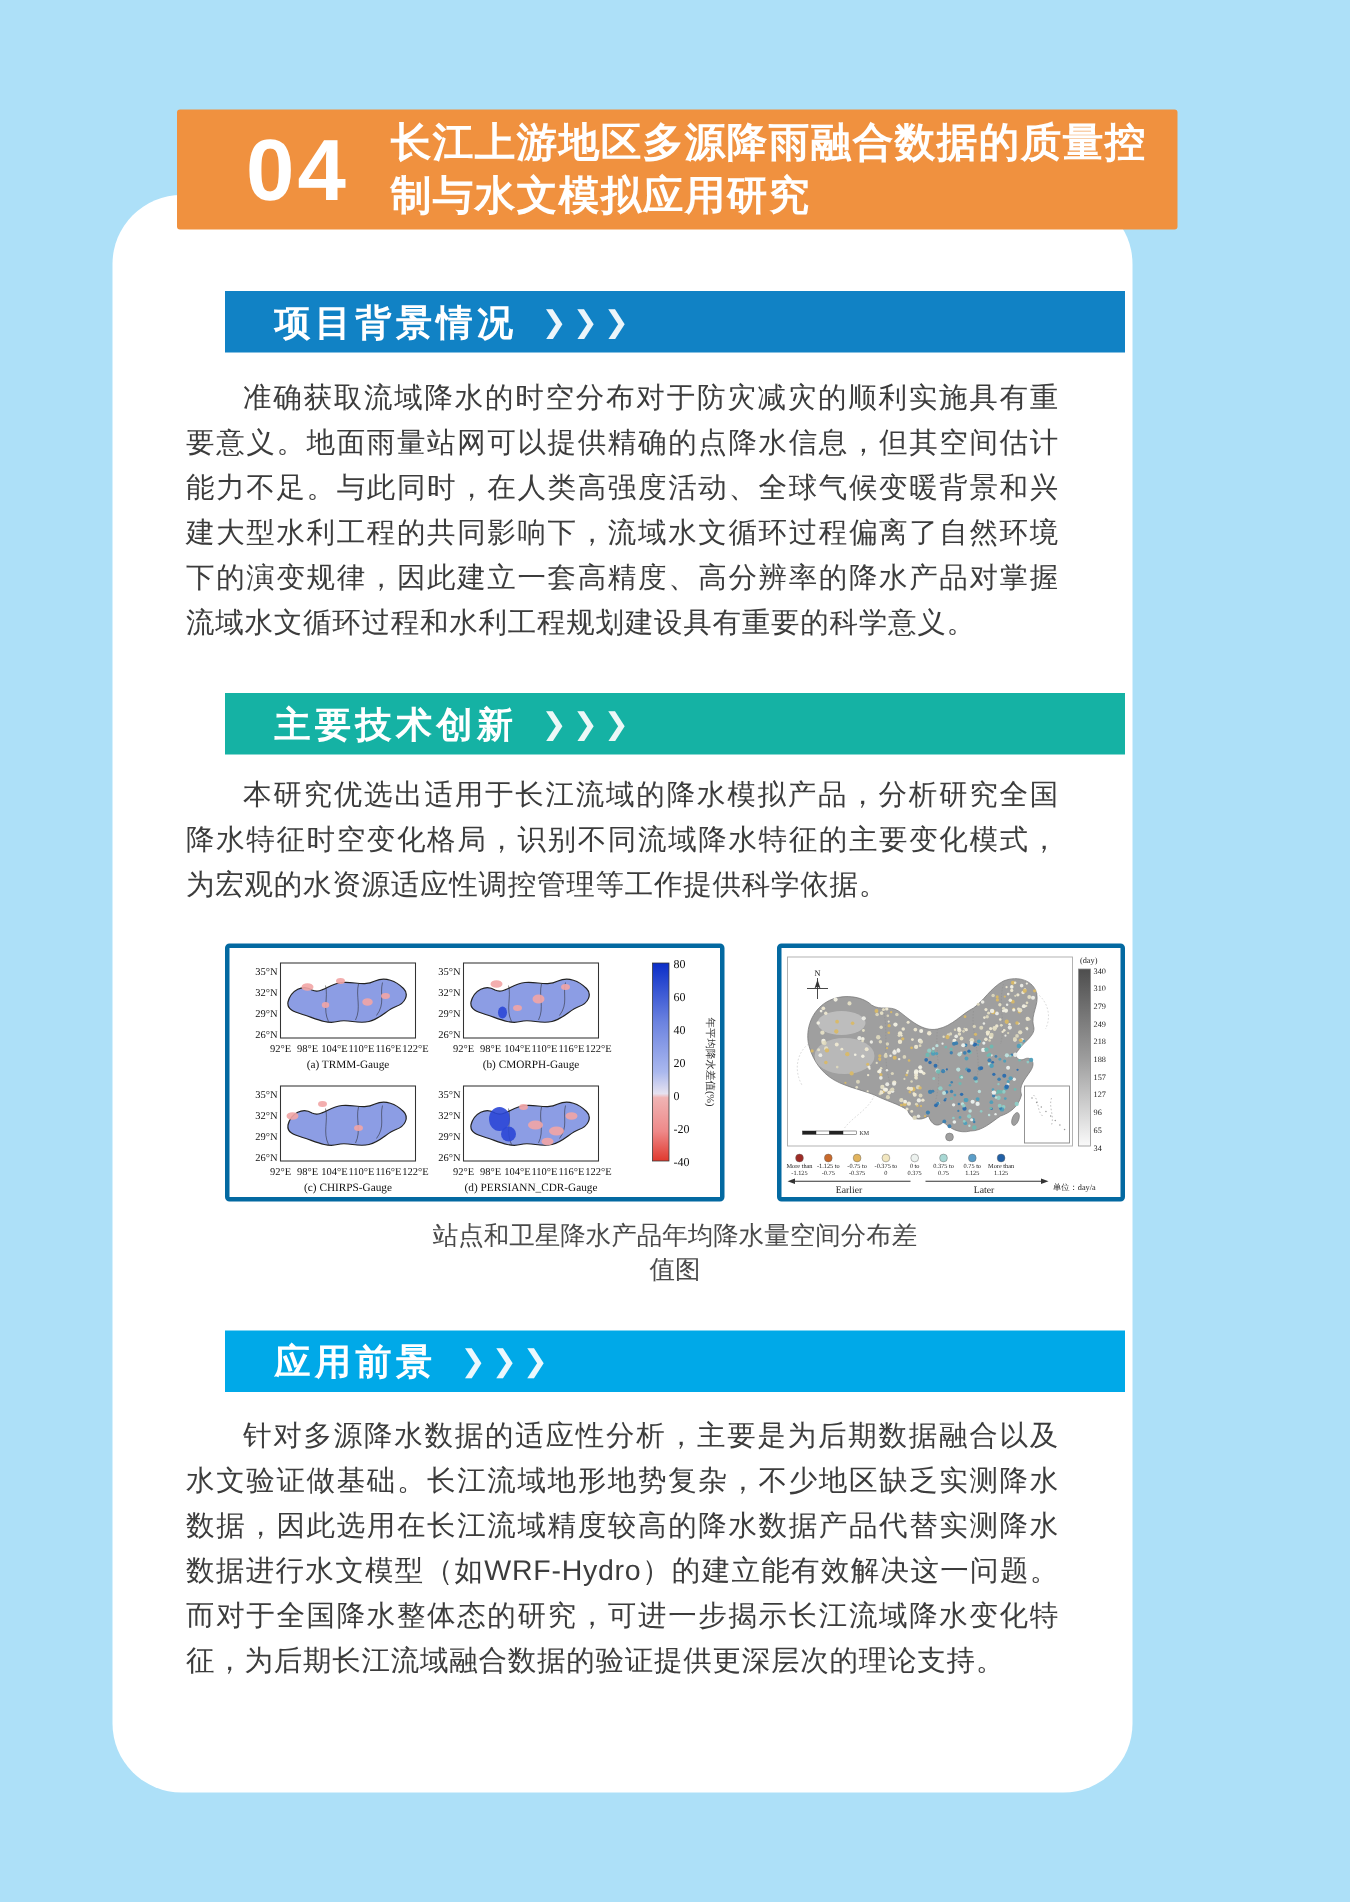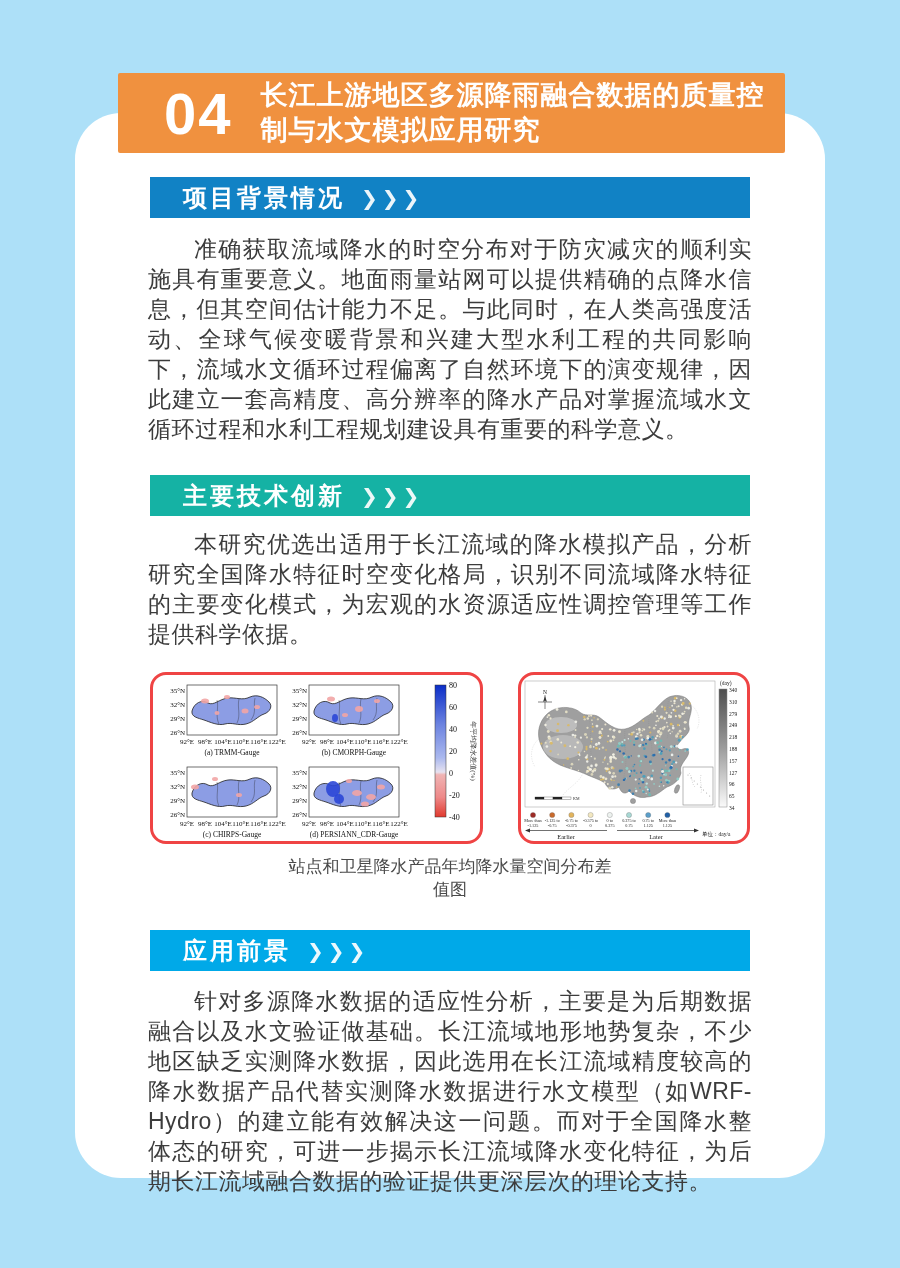--- a/index.html
+++ b/index.html
@@ -2,56 +2,56 @@
 <html><head>
 <meta charset="utf-8">
 <style>
   html,body{margin:0;padding:0;}
   body{
     width:900px;height:1268px;position:relative;overflow:hidden;
     background:#ADE0F8;
     font-family:"Liberation Sans","DejaVu Sans",sans-serif;
   }
   .card{
-    position:absolute;left:75px;top:113px;width:750px;height:1065px;
+    position:absolute;left:75px;top:130px;width:680px;height:1065px;
     background:#ffffff;border-radius:46px;
   }
   .badge{
     position:absolute;left:118px;top:73px;width:667px;height:80px;
     background:#F0913F;border-radius:2px;
     display:flex;align-items:center;box-sizing:border-box;padding-left:46px;
     color:#fff;z-index:5;
   }
   .badge-num{font-size:58px;font-weight:bold;letter-spacing:2px;margin-right:28px;}
   .badge-title{font-size:27px;font-weight:bold;line-height:35px;letter-spacing:1px;}
   .section-bar{
     margin:0 75px;width:600px;height:41px;box-sizing:border-box;
     display:flex;align-items:center;padding-left:33px;
     color:#fff;font-size:24px;font-weight:bold;letter-spacing:3px;
   }
   .bar-blue{background:#1182C5;}
   .bar-teal{background:#15B2A4;}
   .bar-cyan{background:#00A9E8;}
   .bar-arrows{font-size:20px;letter-spacing:4px;margin-left:16px;opacity:.92;font-weight:normal;}
   .para{
-    margin:0 73px;font-size:23px;line-height:30px;color:#3c3c3c;
+    margin:0 49px;font-size:19px;line-height:30px;color:#3c3c3c;
     text-align:justify;text-indent:2em;letter-spacing:.5px;
   }
   .p1{margin-top:16px;}
   .p2{margin-top:13px;}
   .p3{margin-top:15px;}
   .bar1{margin-top:64px;}
   .bar2{margin-top:31px;text-align:right;}
   .bar3{margin-top:29px;}
   .figs{
     margin:23px 75px 0;width:600px;display:flex;justify-content:space-between;
   }
   .figbox{
     box-sizing:border-box;height:172px;background:#fff;
-    border:3px solid #ef4444;border-radius:16px;overflow:hidden;
+    border:3px solid #0369a1;border-radius:3px;overflow:hidden;
   }
   .figbox.left{width:333px;}
   .figbox.right{width:232px;}
   .figbox svg{display:block;font-family:"Liberation Serif","DejaVu Serif",serif;}
   .caps{
     margin:11px 75px 0;width:600px;display:flex;justify-content:center;
   }
   .cap{font-size:17px;color:#4a4a4a;text-align:center;}
   .cap.left{width:333px;}
   .cap.right{width:232px;}

